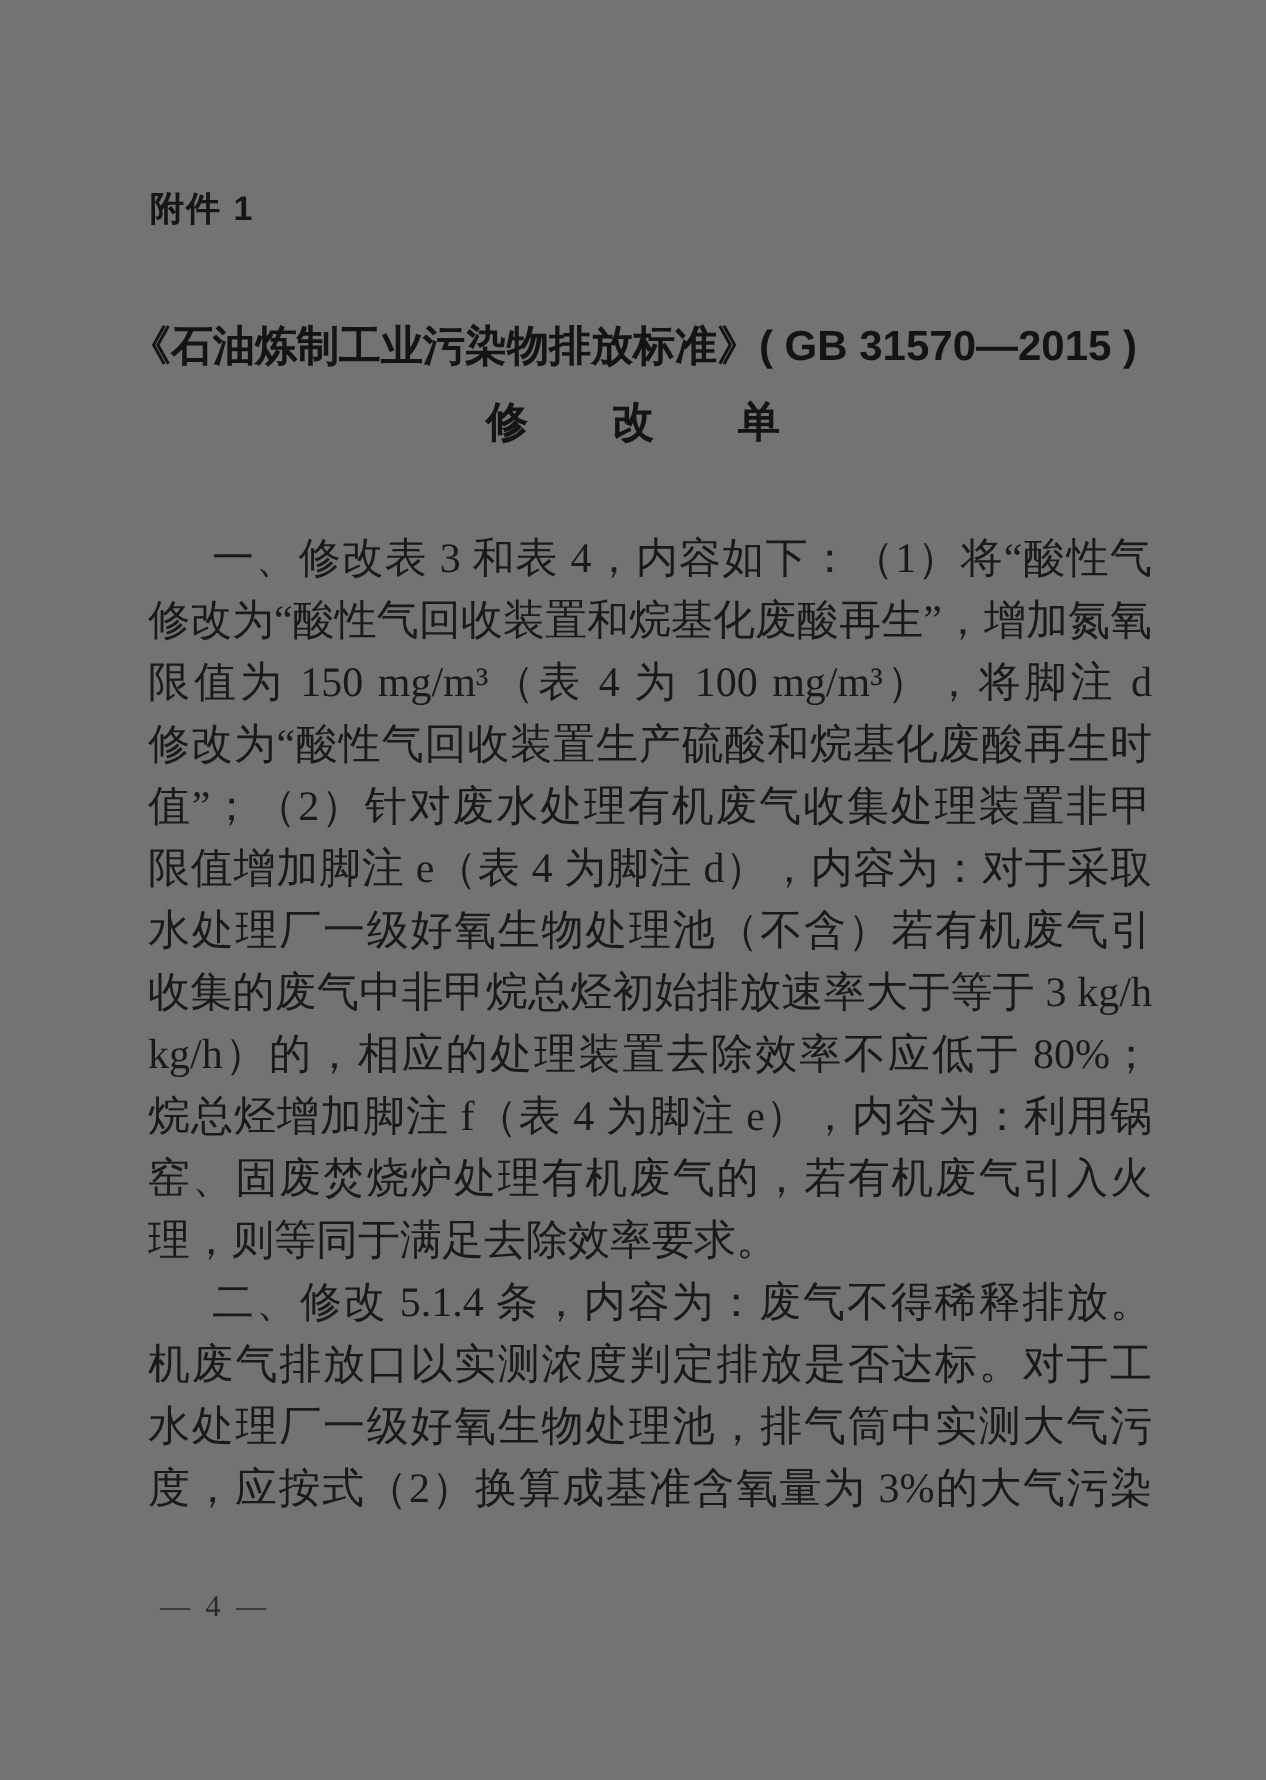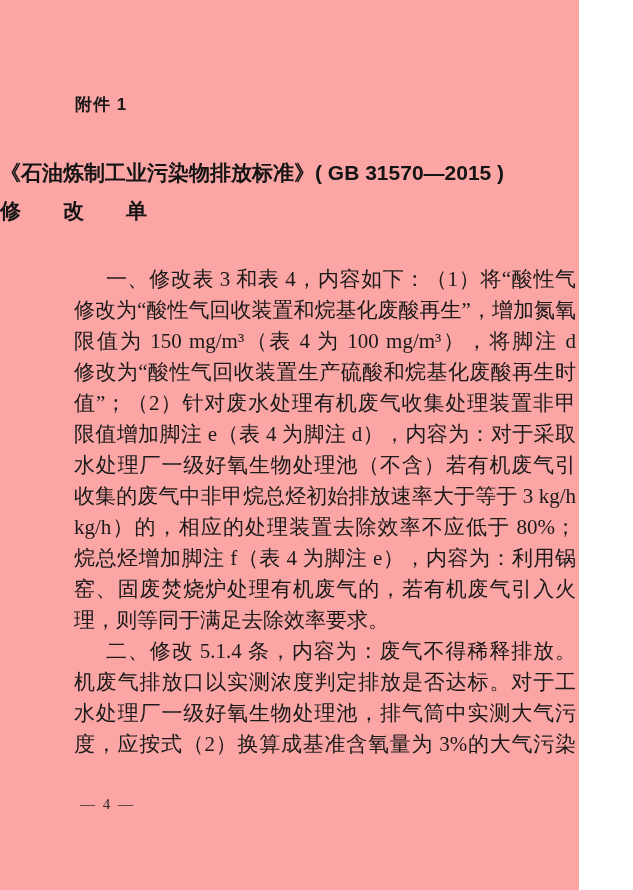--- a/index.html
+++ b/index.html
@@ -1,39 +1,40 @@
 <!DOCTYPE html>
 <html><head>
 <meta charset="utf-8">
 <style>
   * { margin: 0; padding: 0; box-sizing: border-box; }
   html, body { width: 633px; height: 890px; }
   body { background: #ffffff; }
   .page {
     position: relative;
-    width: 579px;
+    width: 633px;
     height: 890px;
-    background: #fca5a5;
+    background: #737373;
     overflow: hidden;
     font-family: "Liberation Serif", "DejaVu Serif", serif;
     color: #161616;
   }
   .attachment-label {
     position: absolute;
     left: 75px;
     top: 93px;
     font-family: "Liberation Sans", "DejaVu Sans", sans-serif;
     font-weight: 700;
     font-size: 17px;
     letter-spacing: 1px;
   }
   .doc-title {
     position: absolute;
     left: 0;
     width: 633px;
+    text-align: center;
     font-family: "Liberation Sans", "DejaVu Sans", sans-serif;
     font-weight: 700;
     font-size: 21px;
     color: #141414;
     white-space: nowrap;
   }
   .doc-title.line1 { top: 159px; }
   .doc-title.line2 { top: 197px; }
   .doc-body {
     position: absolute;

